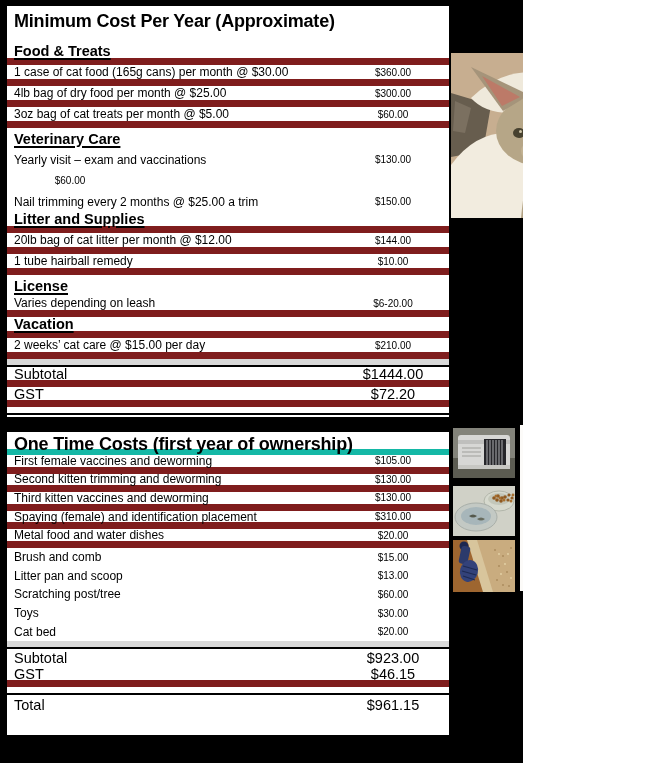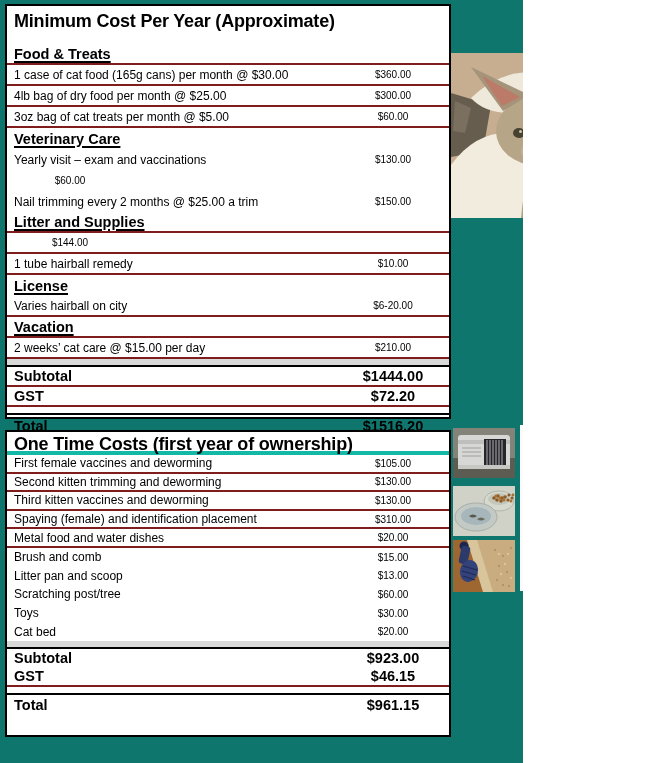--- a/index.html
+++ b/index.html
@@ -1,43 +1,43 @@
 <!DOCTYPE html>
 <html><head>
 <meta charset="utf-8">
 <style>
   * { margin:0; padding:0; box-sizing:border-box; }
   html,body { background:#ffffff; }
   .page {
-    position:relative; width:523px; height:763px; background:#0f766e;
+    position:relative; width:523px; height:763px; background:#000000;
     font-family:"Liberation Sans", sans-serif; color:#000; overflow:hidden;
   }
   .tbl { position:absolute; left:5px; border:2px solid #000; background:#fff; }
   #annual  { top:4px;   width:446px; height:415px; }
   #onetime { top:430px; width:446px; height:307px; }
 
   .t-title { font-size:18px; font-weight:bold; padding:5px 0 0 7px; letter-spacing:-0.2px; white-space:nowrap; }
   #annual  .t-title { height:38px; }
-  #onetime .t-title { height:23px; padding-top:2px; border-bottom:4px solid #14b8a6; }
+  #onetime .t-title { height:23px; padding-top:2px; border-bottom:6px solid #14b8a6; }
 
   .row { display:flex; align-items:center; padding-left:7px; }
-  .row.bb { border-bottom:2px solid #7f1d1d; }
+  .row.bb { border-bottom:7px solid #7f1d1d; }
   #annual  .row { height:21px; }
   #onetime .row { height:18.6px; }
   .lbl { flex:1; font-size:12px; white-space:nowrap; }
   .prc { flex:none; width:112px; text-align:center; font-size:10px; white-space:nowrap; }
 
   .sec { font-weight:bold; font-size:14.5px; }
   .sec .u { text-decoration:underline; text-decoration-thickness:2px; text-underline-offset:2px; }
 
   .sp { width:100%; height:8px; }
   .sp.grey { background:#d9d9d9; }
   .sp.bb { border-bottom:2px solid #000; }
 
-  .sum { font-weight:bold; }
+  .sum { font-weight:normal; }
   .sum .lbl, .sum .prc { font-size:14.5px; }
   #annual  .sum { height:20px; }
   #onetime .sum { height:19px; }
   #annual  .totalrow { height:22px; }
   #onetime .totalrow { height:21px; }
 
   .photo { position:absolute; line-height:0; }
   #kitten-photo  { left:451px; top:53px;  width:171px; height:165px; }
   #carrier-photo { left:453px; top:428px; width:62px;  height:50px; }
   #bowls-photo   { left:453px; top:486px; width:62px;  height:50px; }
@@ -79,31 +79,32 @@
           <div class="prc">$60.00</div>
         </div>
         <div class="row">
           <div class="lbl">Nail trimming every 2 months @ $25.00 a trim</div>
           <div class="prc">$150.00</div>
         </div>
         <div class="row sec bb">
           <span class="u">Litter and Supplies</span>
         </div>
         <div class="row bb">
+          <div class="lbl">20lb bag of cat litter per month @ $12.00</div>
           <div class="prc">$144.00</div>
         </div>
         <div class="row bb">
           <div class="lbl">1 tube hairball remedy</div>
           <div class="prc">$10.00</div>
         </div>
         <div class="row sec">
           <span class="u">License</span>
         </div>
         <div class="row bb">
-          <div class="lbl">Varies hairball on city</div>
+          <div class="lbl">Varies depending on leash</div>
           <div class="prc">$6-20.00</div>
         </div>
         <div class="row sec bb">
           <span class="u">Vacation</span>
         </div>
         <div class="row bb">
           <div class="lbl">2 weeks’ cat care @ $15.00 per day</div>
           <div class="prc">$210.00</div>
         </div>
       </div>

